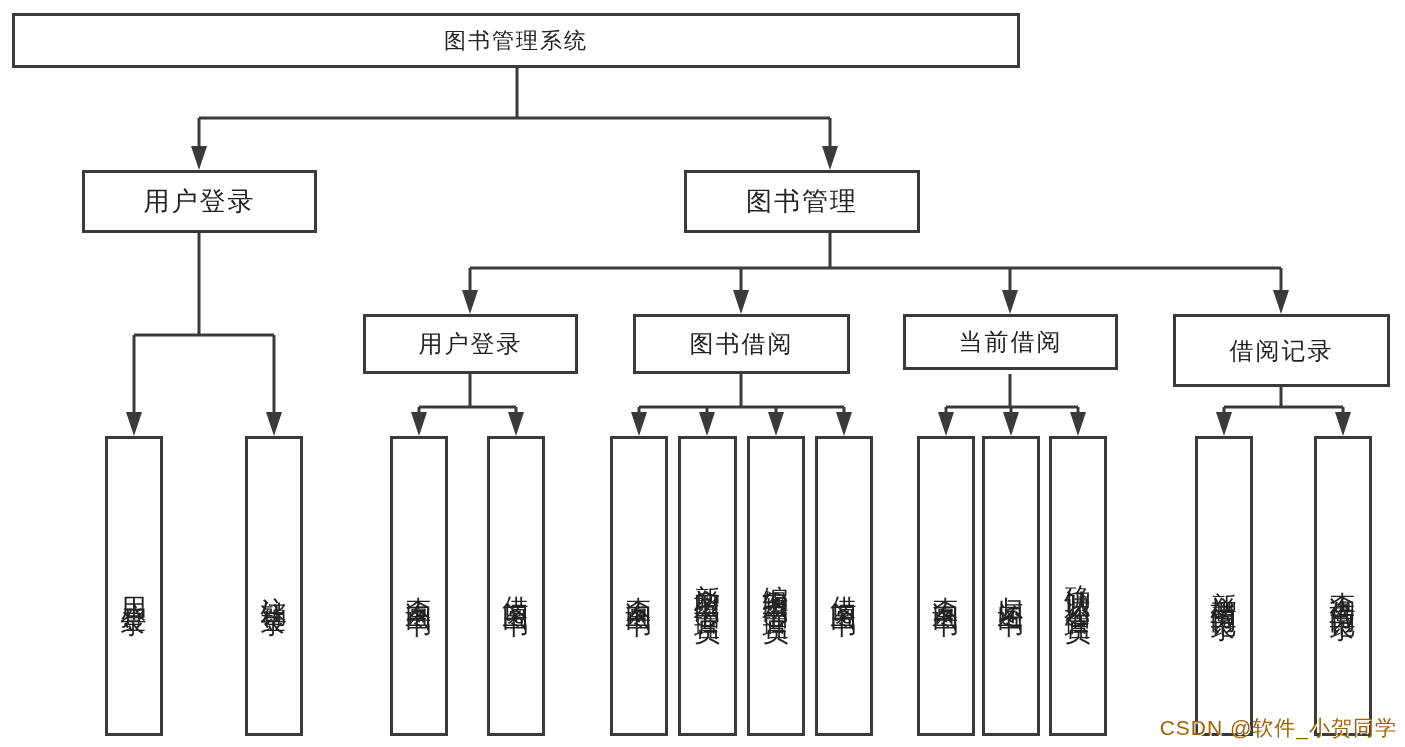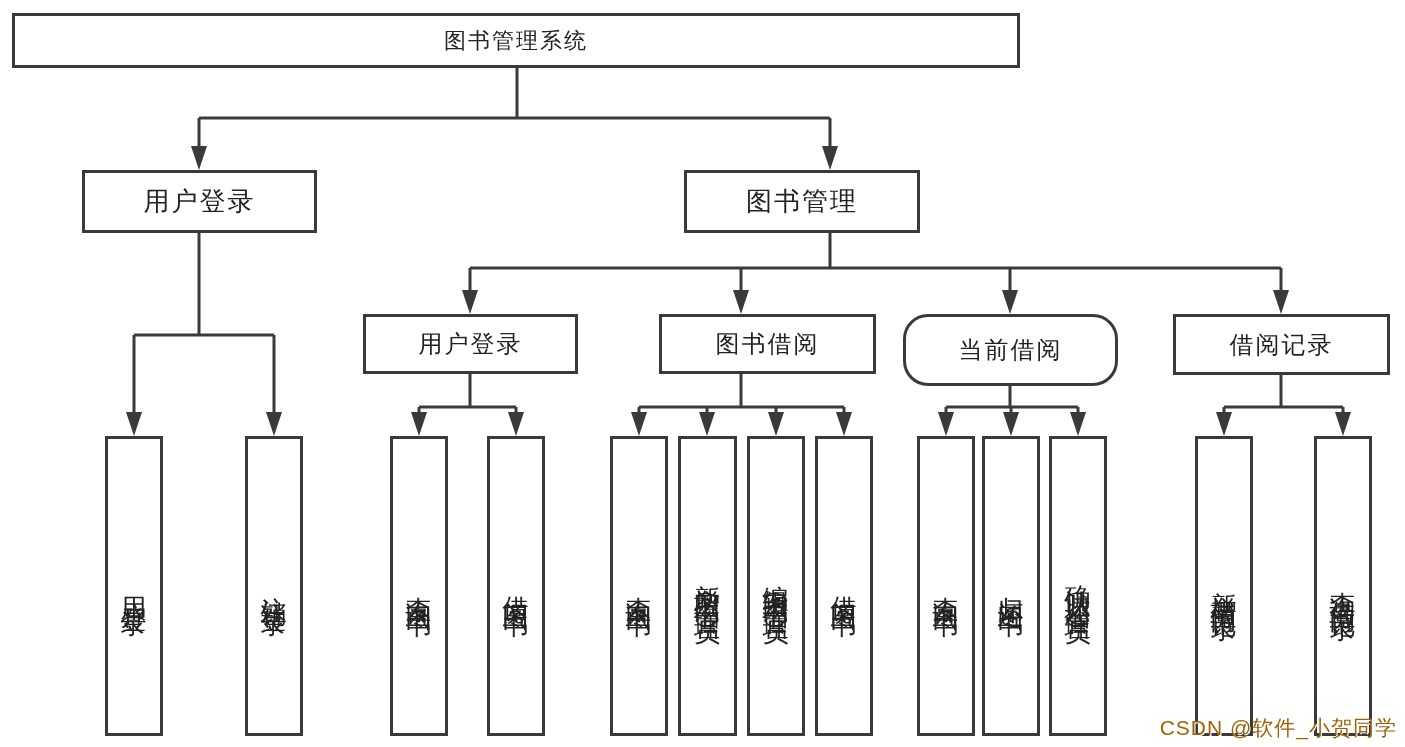--- a/index.html
+++ b/index.html
@@ -115,27 +115,27 @@
   <div class="box hbox lvl2-box" style="left:82px; top:170px; width:235px; height:63px;">
     <span>用户登录</span>
   </div>
   <div class="box hbox lvl2-box" style="left:684px; top:170px; width:236px; height:63px;">
     <span>图书管理</span>
   </div>
 
   <div class="box hbox lvl3-box" style="left:363px; top:314px; width:215px; height:60px;">
     <span>用户登录</span>
   </div>
-  <div class="box hbox lvl3-box" style="left:633px; top:314px; width:217px; height:60px;margin-left:26px;">
+  <div class="box hbox lvl3-box" style="left:633px; top:314px; width:217px; height:60px;">
     <span>图书借阅</span>
   </div>
-  <div class="box hbox lvl3-box" style="left:903px; top:314px; width:215px; height:72px;border-radius:25px;">
+  <div class="box hbox lvl3-box" style="left:903px; top:314px; width:215px; height:56px;">
     <span>当前借阅</span>
   </div>
-  <div class="box hbox lvl3-box" style="left:1173px; top:314px; width:217px; height:61px;">
+  <div class="box hbox lvl3-box" style="left:1173px; top:314px; width:217px; height:73px;">
     <span>借阅记录</span>
   </div>
 
   <div class="box vbox" style="left:105px; top:436px; width:58px; height:300px;">
     <span>用户登录</span>
   </div>
   <div class="box vbox" style="left:245px; top:436px; width:58px; height:300px;">
     <span>注销登录</span>
   </div>
 

